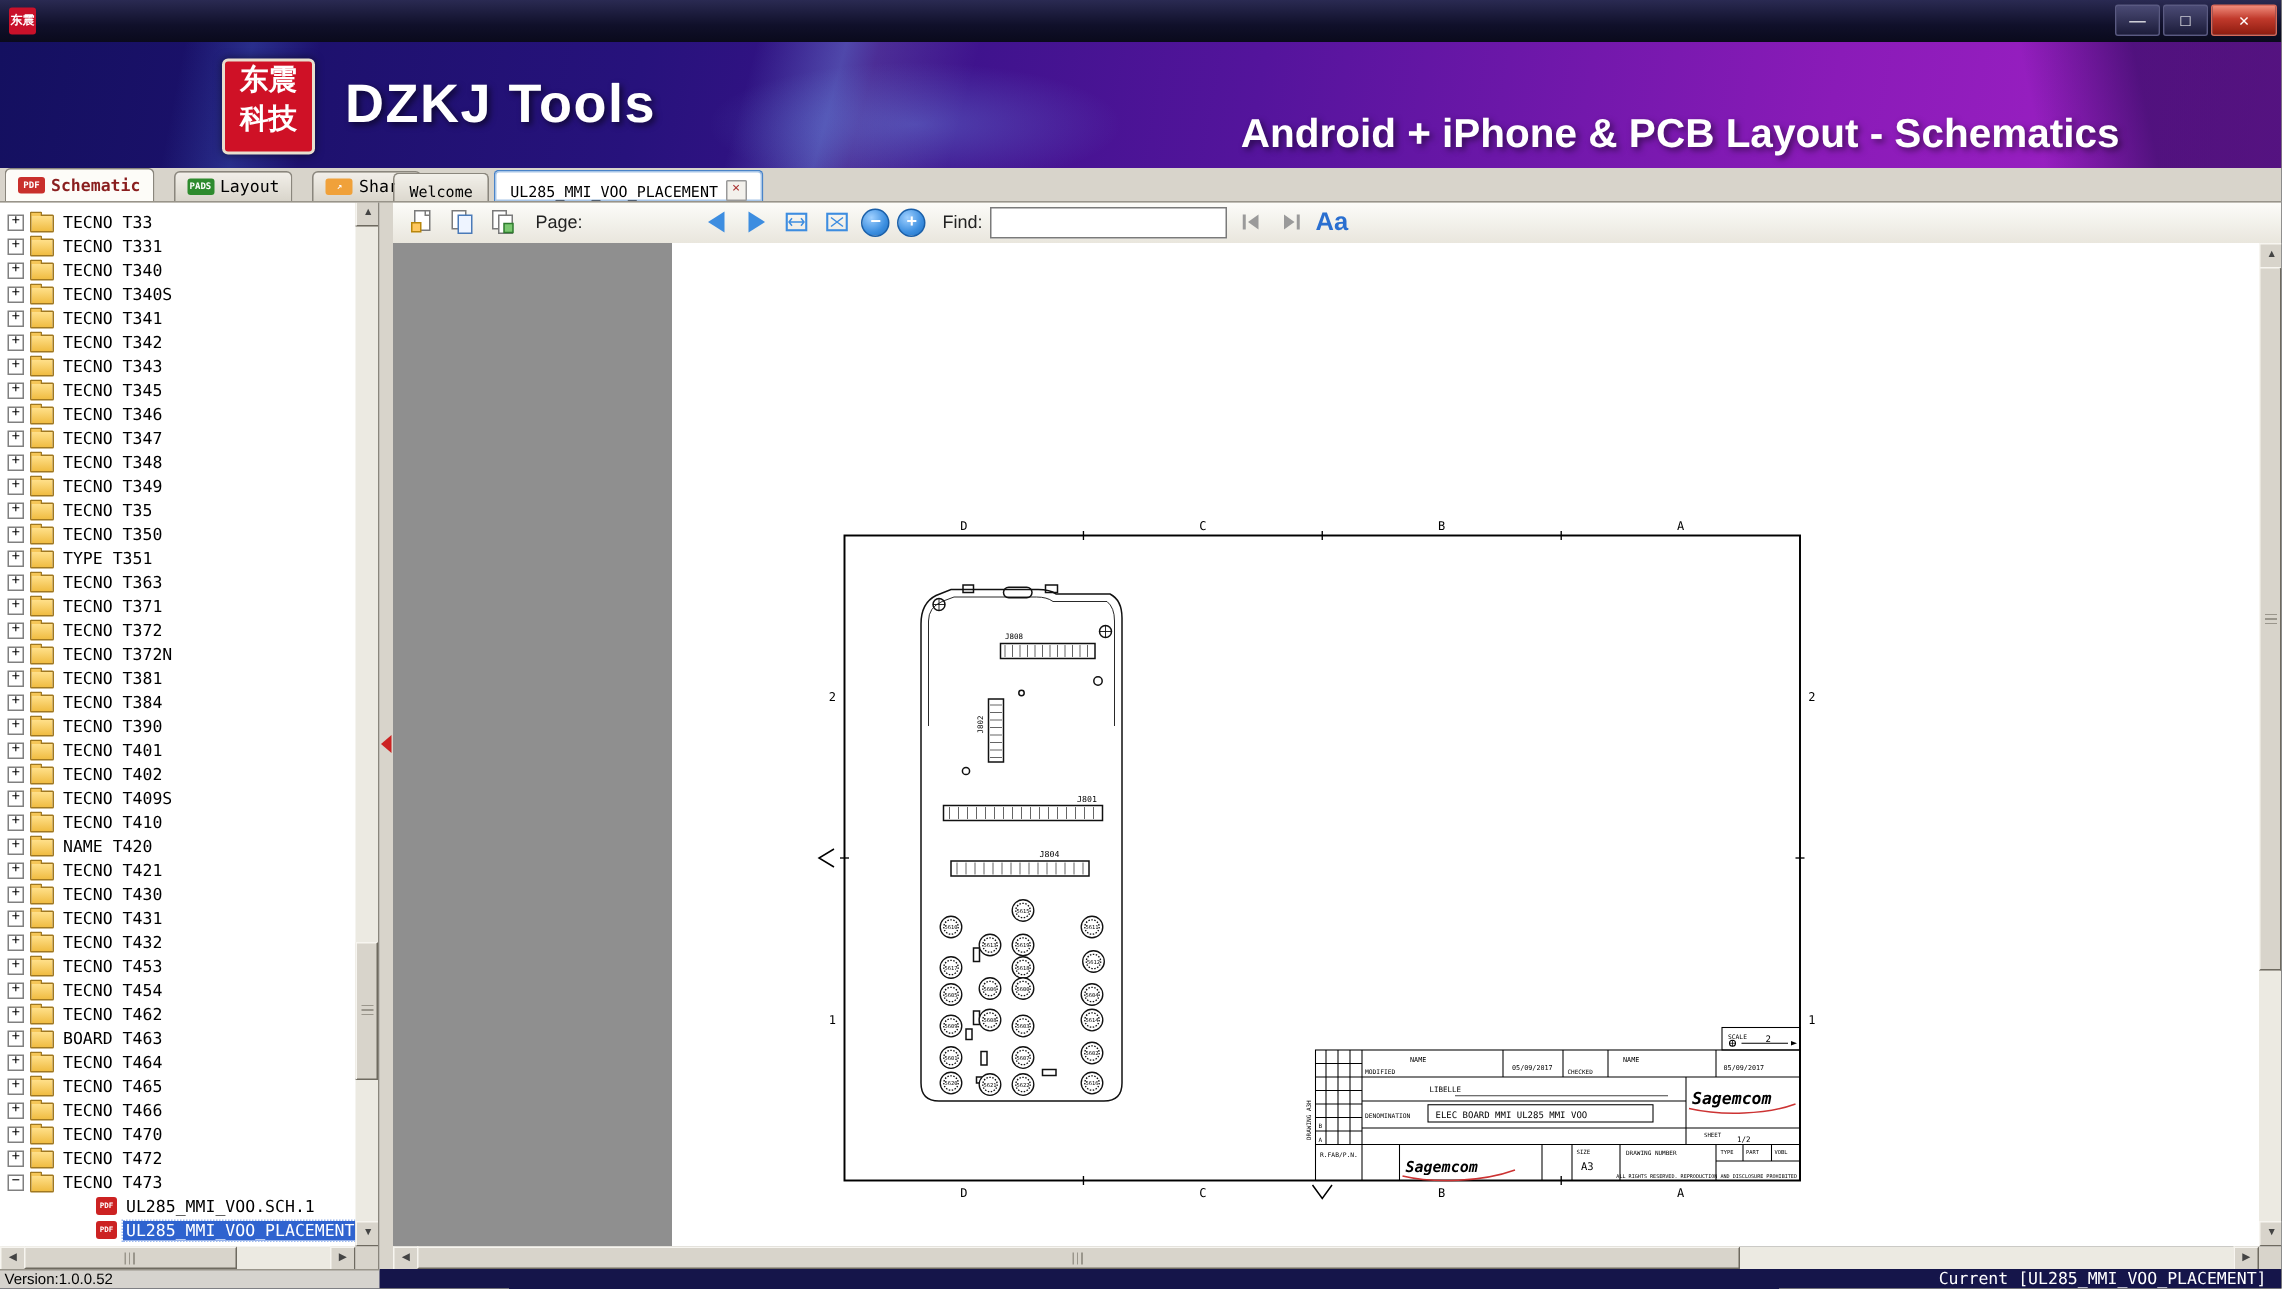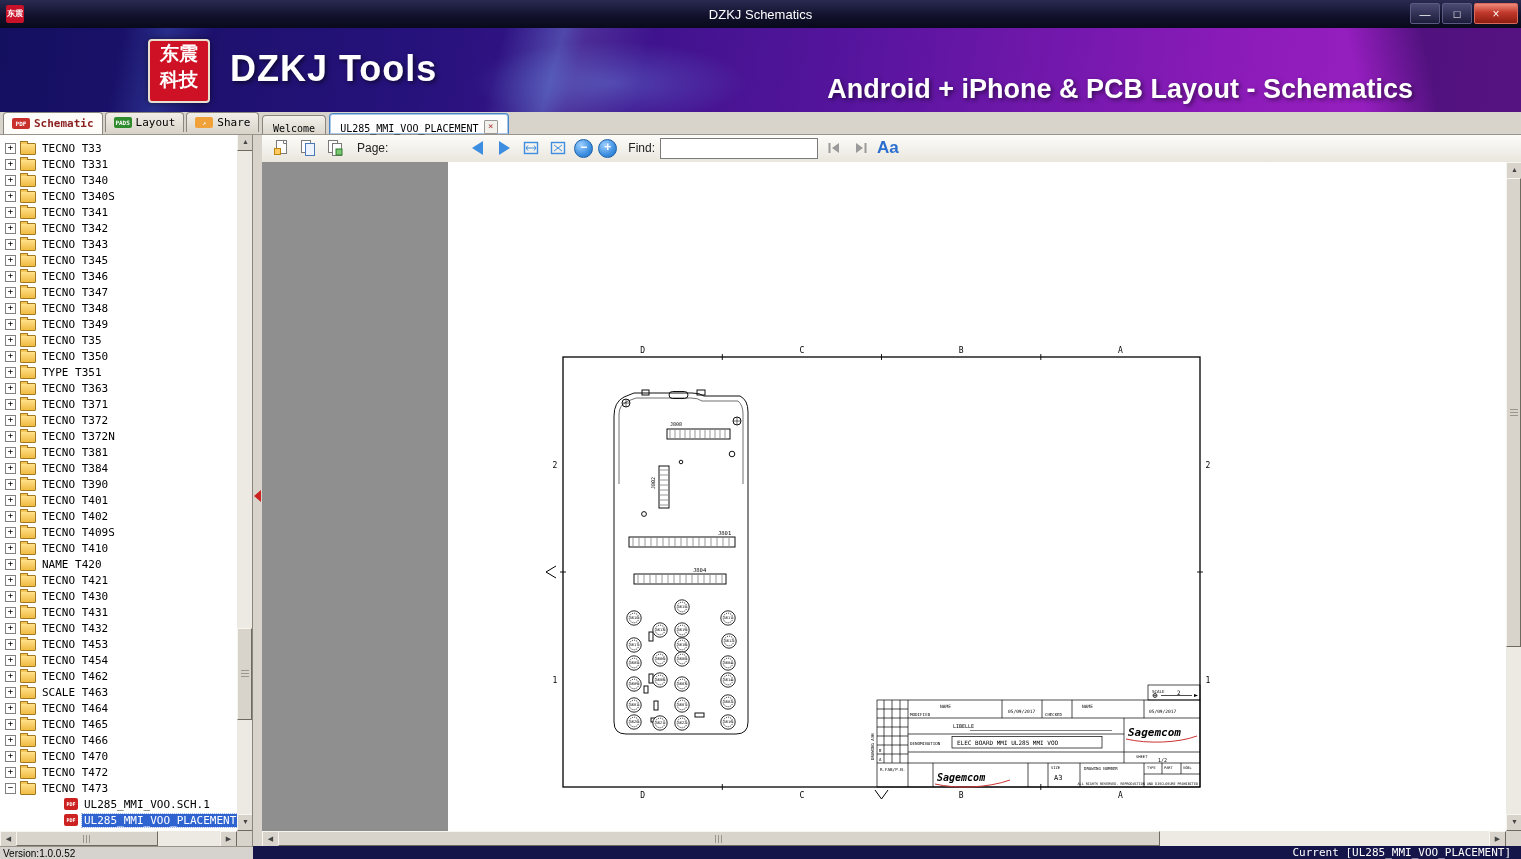--- a/index.html
+++ b/index.html
@@ -30,21 +30,21 @@
   #logo-box{position:absolute;left:148px;top:11px;width:58px;height:60px;background:#cf1126;
     border:2px solid #e8dfcf;border-radius:4px;color:#fff;font-weight:bold;font-size:19px;line-height:26px;
     text-align:center;box-shadow:0 0 6px rgba(0,0,0,.5);}
   #app-name{position:absolute;left:230px;top:20px;color:#fff;font-size:36px;font-weight:bold;letter-spacing:1px;
     text-shadow:2px 2px 4px rgba(0,0,0,.55);}
   #tagline{position:absolute;right:108px;top:26px;color:#fff;font-size:27px;font-weight:bold;
     text-shadow:2px 2px 4px rgba(0,0,0,.5);margin-top:20px;}
   
   #tabstrip{position:absolute;left:0;top:112px;width:100%;height:22px;background:#d8d4cb;
     border-bottom:1px solid #98948a;z-index:20;}
-  #main-tab-bar{position:absolute;left:3px;bottom:0;display:flex;align-items:flex-start;gap:2px;}
+  #main-tab-bar{position:absolute;left:3px;bottom:0;display:flex;align-items:flex-end;gap:13px;}
   .main-tab{height:19px;display:flex;align-items:center;gap:4px;padding:0 8px;
     border:1px solid #8a867d;border-bottom:none;border-radius:4px 4px 0 0;
     background:linear-gradient(#f2efe9,#d9d5cb);font:11px "DejaVu Sans Mono",monospace;cursor:default;}
   .main-tab.active{background:#fdfcf8;height:21px;position:relative;z-index:2;}
   .main-tab.active .tab-label{color:#8a1f1f;font-weight:bold;}
   .tab-badge{display:inline-flex;align-items:center;justify-content:center;min-width:16px;height:11px;
     border-radius:2px;color:#fff;font-size:6px;font-weight:bold;padding:0 1px;}
   #doc-tab-bar{position:absolute;left:262px;bottom:0;display:flex;align-items:flex-end;gap:3px;}
   .doc-tab{height:18px;display:flex;align-items:flex-end;gap:5px;padding:0 10px;
     border:1px solid #8a867d;border-bottom:none;border-radius:4px 4px 0 0;
@@ -119,21 +119,20 @@
     display:flex;align-items:center;padding-left:3px;box-sizing:border-box;border-top:1px solid #98948a;}
   #status-right{margin-left:auto;color:#fff;font:11px "DejaVu Sans Mono",monospace;padding-right:10px;}
 </style>
 </head>
 <body>
 
 <div id="app">
 
   <div id="titlebar">
     <div id="app-icon">东震</div>
-    <div id="title-text">DZKJ Schematics</div>
     <div id="winbtns">
       <div class="winbtn">—</div>
       <div class="winbtn">□</div>
       <div class="winbtn close">×</div>
     </div>
   </div>
 
   <div id="banner">
     <div class="streak2"></div>
     <div class="streak1"></div>
@@ -341,21 +340,21 @@
           <span class="tree-label">TECNO T454</span>
         </div>
         <div class="tree-row">
           <span class="expander">+</span>
           <span class="folder-icon"></span>
           <span class="tree-label">TECNO T462</span>
         </div>
         <div class="tree-row">
           <span class="expander">+</span>
           <span class="folder-icon"></span>
-          <span class="tree-label">SCALE T463</span>
+          <span class="tree-label">BOARD T463</span>
         </div>
         <div class="tree-row">
           <span class="expander">+</span>
           <span class="folder-icon"></span>
           <span class="tree-label">TECNO T464</span>
         </div>
         <div class="tree-row">
           <span class="expander">+</span>
           <span class="folder-icon"></span>
           <span class="tree-label">TECNO T465</span>

